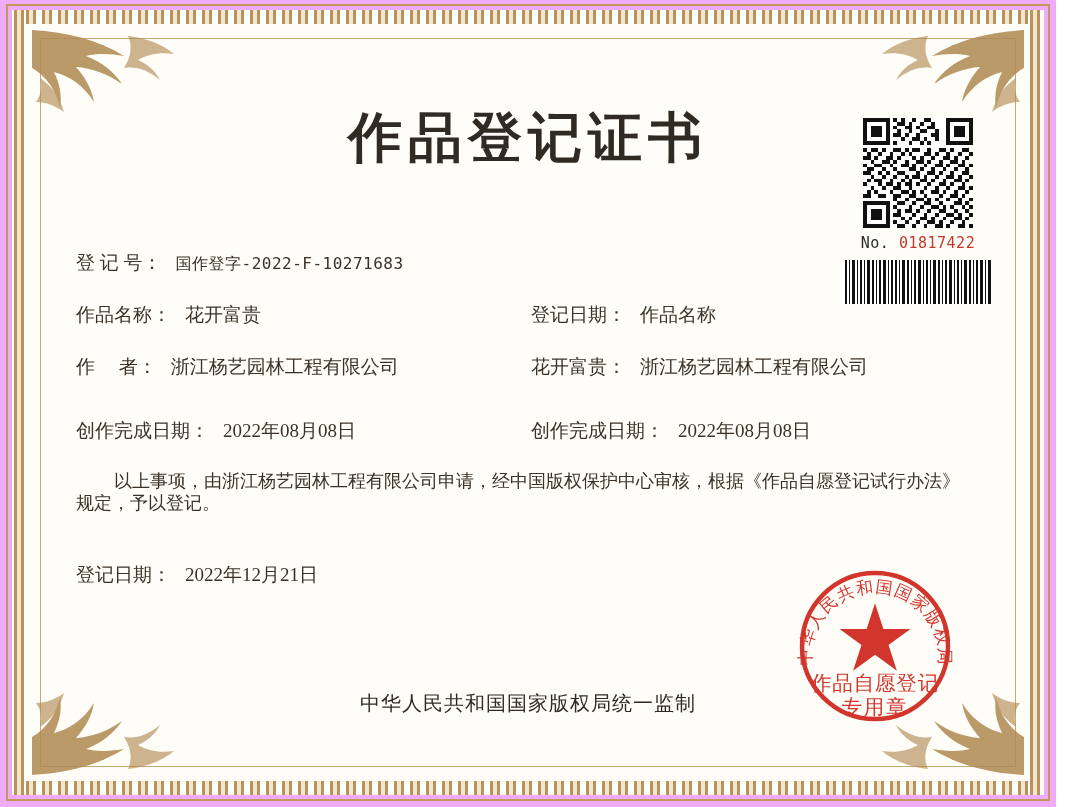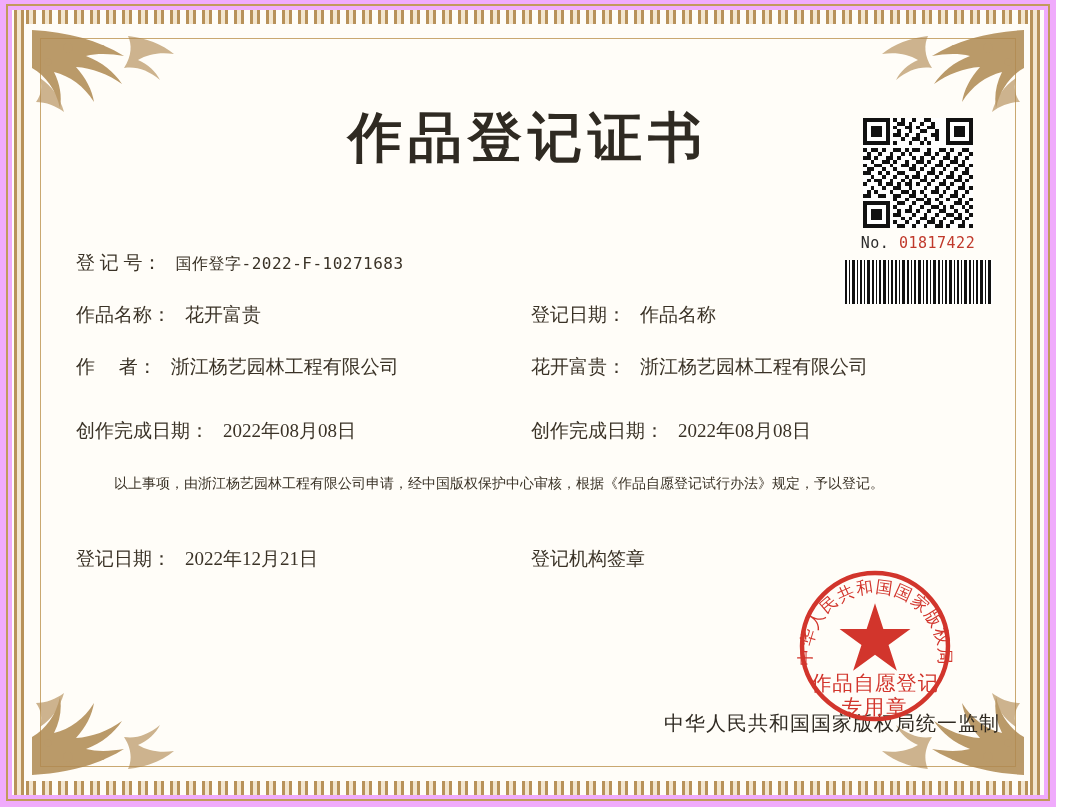--- a/index.html
+++ b/index.html
@@ -154,39 +154,39 @@
   }
   .val.mono {
     font-family: "DejaVu Sans Mono", "Liberation Mono", monospace;
     font-size: 16px;
     letter-spacing: 0.5px;
   }
   .row.spaced { margin-bottom: 38px; }
 
   .statement {
     margin-top: 10px;
-    font-size: 14px;
-    line-height: 28px;
+    font-size: 18px;
+    line-height: 22px;
     text-indent: 38px;
     color: #3a3226;
     padding-right: 6px;
   }
 
   .footrow {
     display: flex;
     align-items: baseline;
     margin-top: 48px;
   }
   .footrow .cell.left { width: 455px; align-items: center; }
 
   .bottomline {
     position: absolute;
     left: 0; right: 0;
-    bottom: 14px;
-    text-align: right;
+    bottom: 34px;
+    text-align: center;
     font-size: 20px;
     letter-spacing: 1px;
     color: #2f2a22;
   }
 
   
   .seal {
     position: absolute;
     right: 92px;
     bottom: 72px;
@@ -583,23 +583,20 @@
         </div>
       </div>
 
       <div class="statement">以上事项，由浙江杨艺园林工程有限公司申请，经中国版权保护中心审核，根据《作品自愿登记试行办法》规定，予以登记。</div>
 
       <div class="footrow">
         <div class="cell left">
           <span class="lbl">登记日期：</span>
           <span class="val">2022年12月21日</span>
         </div>
-        <div class="cell right">
-          <span class="lbl">登记机构签章</span>
-        </div>
       </div>
     </div>
 
     <div class="bottomline">中华人民共和国国家版权局统一监制</div>
   </div>
 
   <div class="seal">
     <svg viewBox="0 0 200 200" xmlns="http://www.w3.org/2000/svg">
       <defs>
         <path id="sealArc" d="M 100,100 m -76,0 a 76,76 0 1,1 152,0" fill="none"></path>

